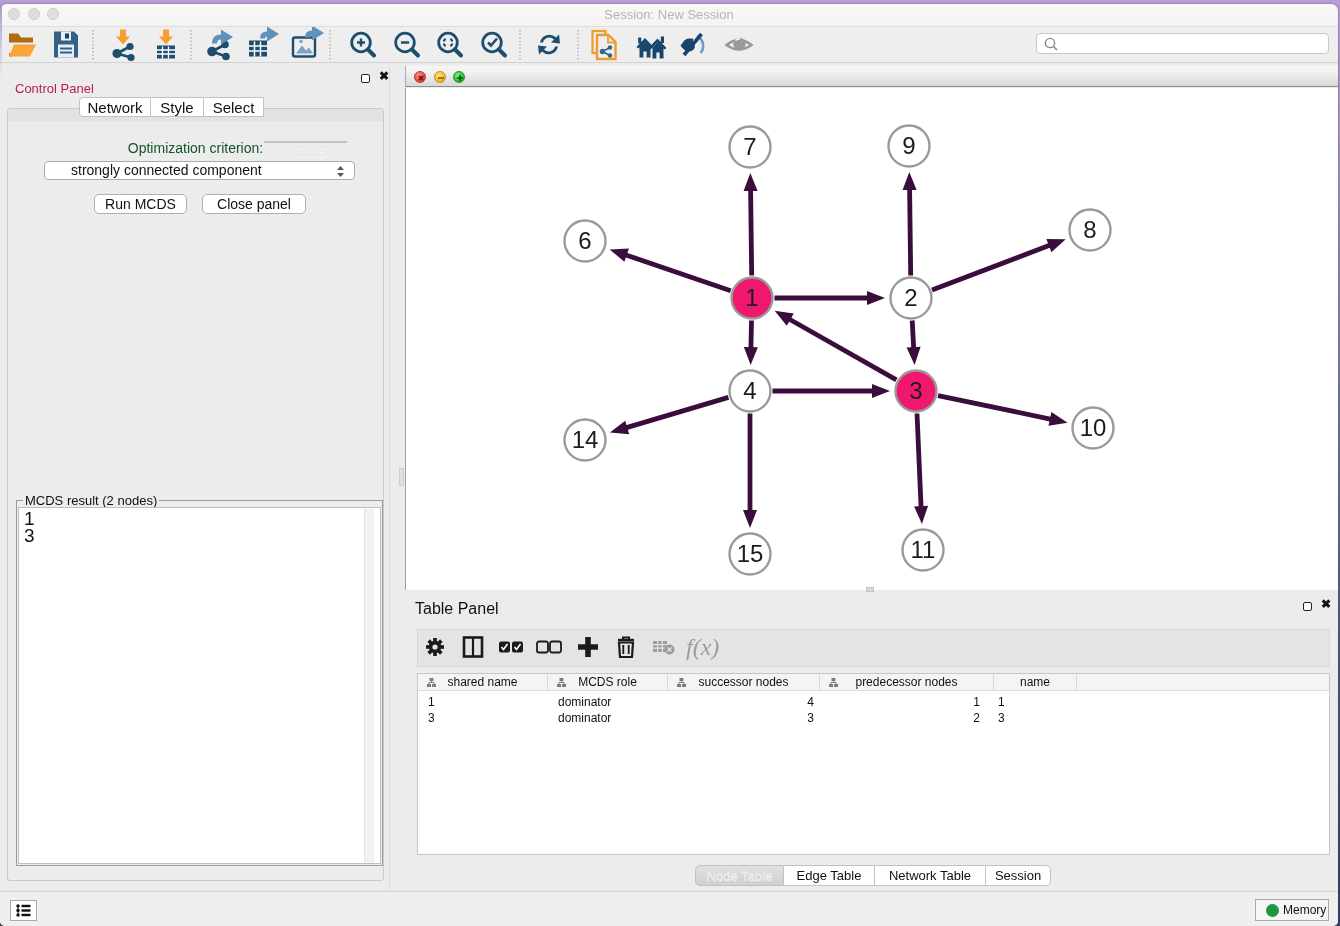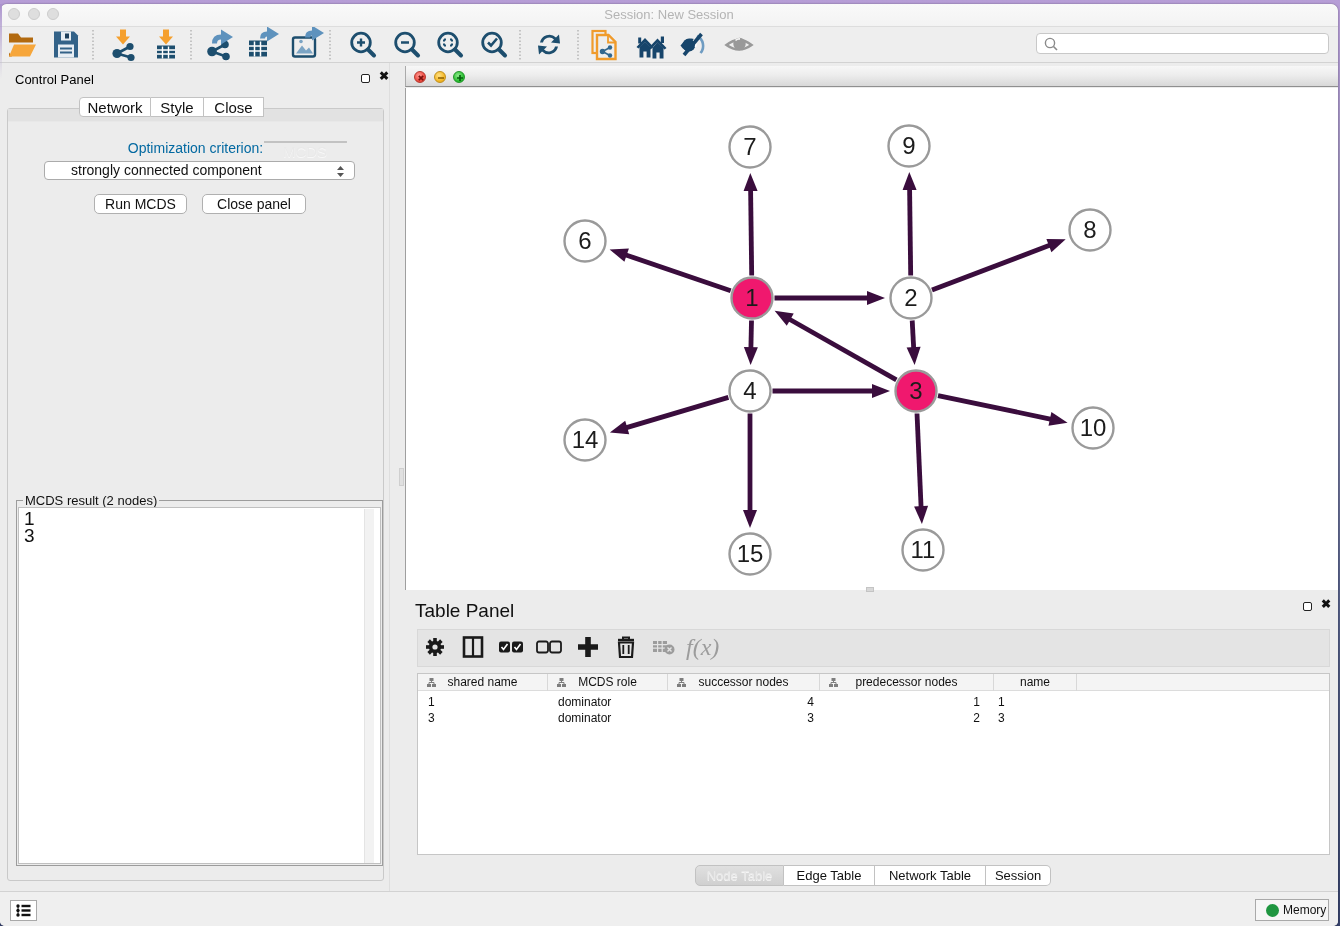--- a/index.html
+++ b/index.html
@@ -6,47 +6,47 @@
 html,body { width:1340px; height:926px; overflow:hidden; font-family:"Liberation Sans", sans-serif; }
 body { background:linear-gradient(180deg,#b69dd6 0%,#ab95cc 6%,#9b90b8 20%,#7a7b9d 40%,#535d85 65%,#3f4a6e 85%,#35406a 100%); position:relative; }
 .abs { position:absolute; }
 #win { position:absolute; left:0px; top:4px; width:1338px; height:922px; background:#ececec; border-radius:7px 7px 5px 5px; box-shadow:0 0 2px rgba(0,0,0,.4); overflow:hidden; }
 #titlebar { position:absolute; left:0; top:0; width:100%; height:23px; background:linear-gradient(#f9f9f9,#f3f3f3); border-bottom:1px solid #dddddd; border-radius:7px 7px 0 0; }
 #titlebar .title { position:absolute; left:0; right:0; top:3px; text-align:center; font-size:13px; color:#b4b4b4; }
 .tl { position:absolute; top:4px; width:12px; height:12px; border-radius:50%; background:#dedede; border:1px solid #cccccc; }
 #toolbar { position:absolute; left:0; top:23px; width:100%; height:36px; background:#eeeeee; border-bottom:1px solid #d2d2d2; }
 #searchbox { position:absolute; left:1036px; top:6px; width:293px; height:21px; background:#ffffff; border:1px solid #c8c8c8; border-radius:4px; }
 #cpanel { position:absolute; left:0; top:59px; width:390px; height:828px; background:#ececec; border-right:1px solid #dedede; }
-#cpanel .hdr { position:absolute; left:15px; top:9px; font-size:13px; color:#000000; }
+#cpanel .hdr { position:absolute; left:15px; top:18px; font-size:13px; color:#be185d; }
 .wbtn { position:absolute; width:9px; height:9px; border:1.5px solid #222; border-radius:2px; background:#fff; }
 .xbtn { position:absolute; font-size:12px; font-weight:bold; color:#111; }
 .tabs { position:absolute; display:flex; height:20px; font-size:15px; }
 .tab { border:1px solid #c2c2c2; border-left:none; background:#ffffff; color:#111; text-align:center; line-height:19px; }
 .tab.first { border-left:1px solid #c2c2c2; border-radius:4px 0 0 4px; }
 .tab.sel { background:linear-gradient(#dbdbdb,#cfcfcf); color:#e9e9e9; text-shadow:0 1px 0 #f8f8f8; border-radius:0 4px 4px 0; }
 #tabpanel { position:absolute; left:7px; top:45px; width:377px; height:773px; border:1px solid #c9c9c9; border-radius:3px; background:#ececec; }
 #tabpanel .topshade { position:absolute; left:0; top:0; width:100%; height:13px; background:#e2e2e2; border-bottom:1px solid #e8e8e8; }
-#optlabel { position:absolute; left:0; width:100%; top:31px; text-align:center; font-size:14px; color:#0369a1; }
+#optlabel { position:absolute; left:0; width:100%; top:31px; text-align:center; font-size:14px; color:#14532d; }
 #combo { position:absolute; left:36px; top:52px; width:311px; height:19px; background:#ffffff; border:1px solid #ababab; border-radius:4px; font-size:14px; line-height:17px; padding-left:26px; color:#111; }
 .btn { position:absolute; height:20px; background:#ffffff; border:1px solid #b0b0b0; border-radius:5px; font-size:14px; text-align:center; line-height:18px; color:#111; }
 #fieldset { position:absolute; left:16px; top:437px; width:367px; height:366px; border:1px solid #9c9c9c; }
 #fieldset .legend { position:absolute; left:6px; top:-8px; background:#ececec; padding:0 2px; font-size:13px; color:#111; }
 #ta { position:absolute; left:1px; top:6px; width:363px; height:357px; background:#ffffff; border:1px solid #c0c0c0; font-size:19px; color:#111; padding:2px 0 0 5px; line-height:17px; }
 #ta .sb { position:absolute; right:6px; top:1px; width:10px; height:354px; background:#f2f2f2; border-left:1px solid #e4e4e4; }
 #netframe { position:absolute; left:405px; top:62px; width:933px; height:524px; }
 #nettitle { position:absolute; left:0; top:0; width:100%; height:21px; background:linear-gradient(#f7f7f7 0%,#ededed 45%,#d8d8d8 100%); border-bottom:1px solid #8f8f8f; border-left:1px solid #aaa; }
 #nettitle .t { position:absolute; width:100%; top:3px; text-align:center; font-size:13px; color:#111; }
 .mac { position:absolute; top:4.5px; width:12px; height:12px; border-radius:50%; }
 .mac svg { position:absolute; left:0; top:0; }
 #netcanvas { position:absolute; left:0; top:22px; width:933px; height:502px; background:#ffffff; border-left:1px solid #9f9f9f; }
 #graph text { font-size:24px; fill:#1c1c1c; text-anchor:middle; font-family:"Liberation Sans",sans-serif; }
 #graph line { stroke:#3a0d3d; stroke-width:4.8; }
 #graph polygon { fill:#3a0d3d; }
 #tpanel { position:absolute; left:393px; top:586px; width:950px; height:297px; background:#ececec; }
-#tpanel .hdr { position:absolute; left:22px; top:10px; font-size:19px; color:#111; }
+#tpanel .hdr { position:absolute; left:22px; top:10px; font-size:16px; color:#111; }
 #ttoolbar { position:absolute; left:24px; top:39px; width:913px; height:38px; background:#e4e4e4; border:1px solid #d8d8d8; }
 #ttable { position:absolute; left:24px; top:83px; width:913px; height:182px; background:#ffffff; border:1px solid #c6c6c6; }
 #thead { position:absolute; left:0; top:0; width:100%; height:17px; background:#f4f4f4; border-bottom:1px solid #dcdcdc; font-size:12px; color:#111; }
 .hcell { position:absolute; top:0; height:17px; border-right:1px solid #d8d8d8; text-align:center; line-height:16px; }
 .trow { position:absolute; font-size:12px; color:#111; height:16px; line-height:16px; }
 .btabs { position:absolute; top:275px; display:flex; height:21px; font-size:13px; left:302px; z-index:2; }
 .btab { border:1px solid #c2c2c2; border-left:none; background:#ffffff; color:#111; text-align:center; line-height:20px; }
 .btab.first { border-left:1px solid #c2c2c2; border-radius:5px 0 0 5px; background:linear-gradient(#e0e0e0,#d0d0d0); color:#e8e8e8; text-shadow:0 1px 0 #f5f5f5; }
 .btab.last { border-radius:0 5px 5px 0; }
 #statusbar { position:absolute; left:0; top:887px; width:100%; height:35px; background:#efefef; border-top:1px solid #d2d2d2; }
@@ -183,21 +183,21 @@
       </svg>
     </div>
   </div>
   <div id="cpanel">
     <div class="hdr">Control Panel</div>
     <div class="wbtn" style="left:361px; top:11px;"></div>
     <div class="xbtn" style="left:379px; top:6px;">✖</div>
     <div class="tabs" style="left:79px; top:34px; z-index:2;">
       <div class="tab first" style="width:72px;">Network</div>
       <div class="tab" style="width:53px;">Style</div>
-      <div class="tab" style="width:60px;">Close</div>
+      <div class="tab" style="width:60px;">Select</div>
       <div class="tab sel" style="width:83px;margin-top:44px;">MCDS</div>
     </div>
     <div id="tabpanel">
       <div class="topshade"></div>
       <div id="optlabel">Optimization criterion:</div>
       <div id="combo">strongly connected component
         <svg width="11" height="13" style="position:absolute; right:8px; top:3px;" viewBox="0 0 11 13">
             <path d="M2 5 L5.5 1 L9 5 Z M2 8 L5.5 12 L9 8 Z" fill="#555"></path>
           </svg>
       </div>

